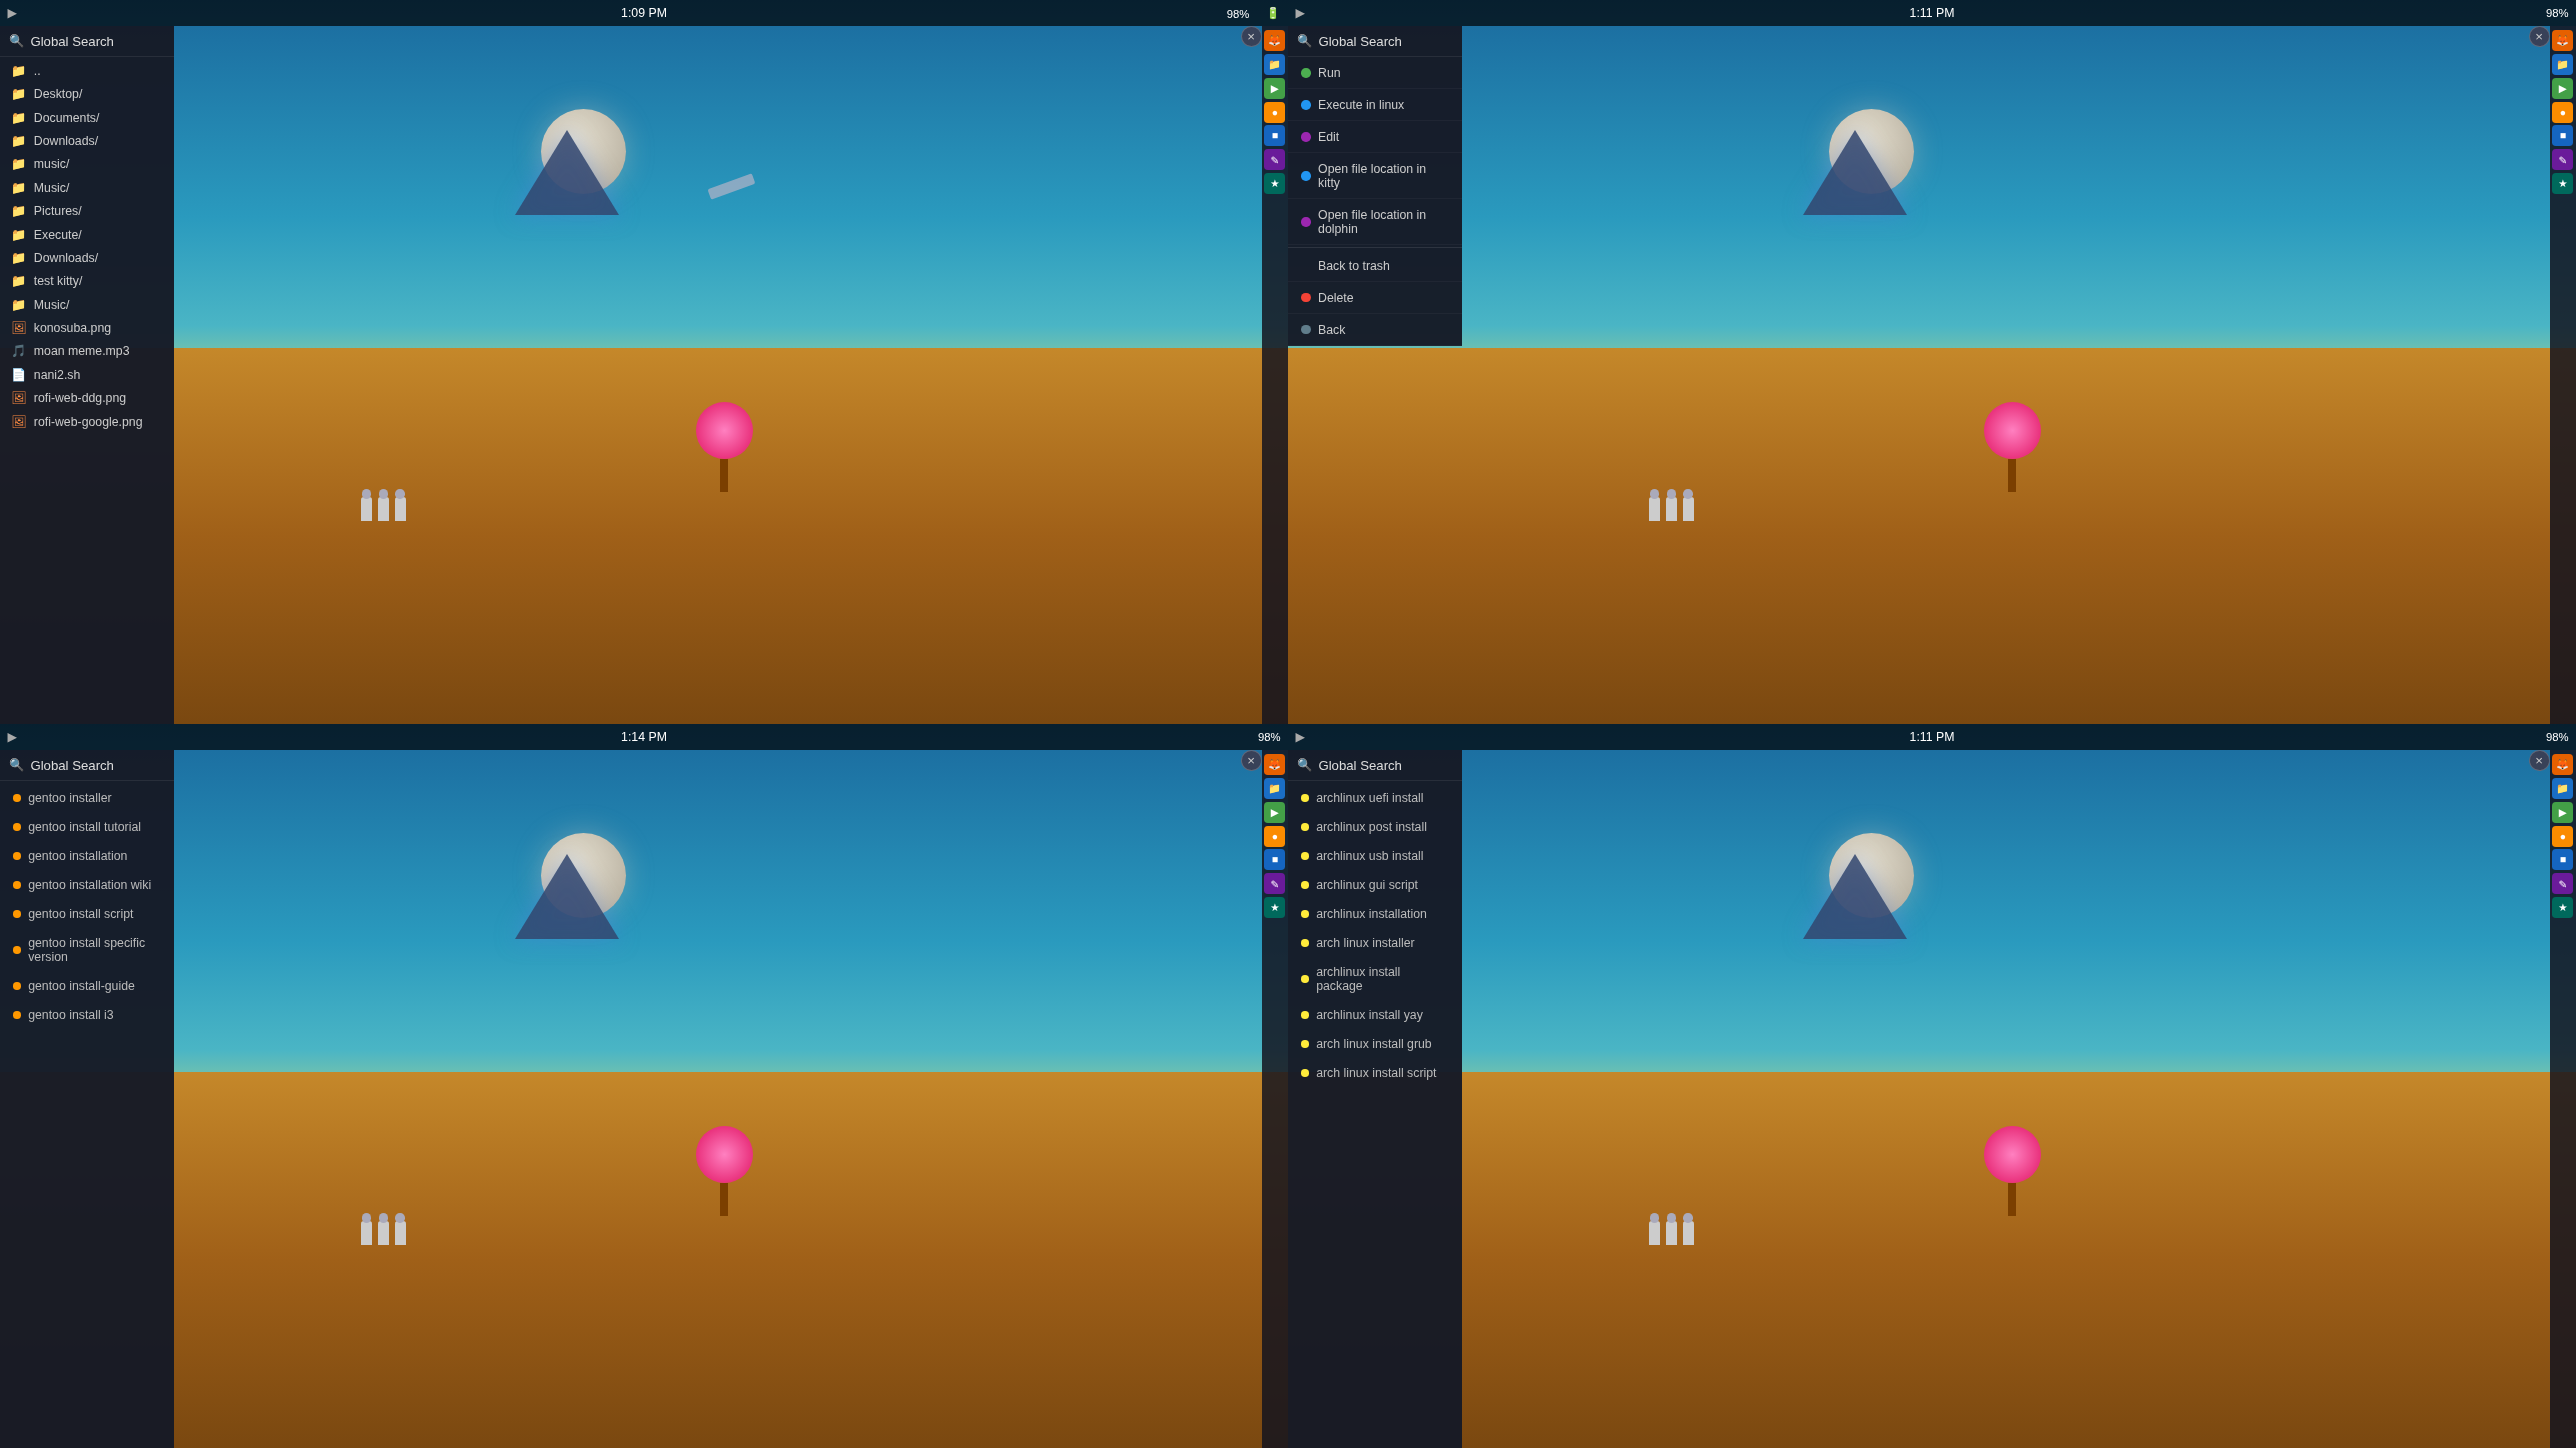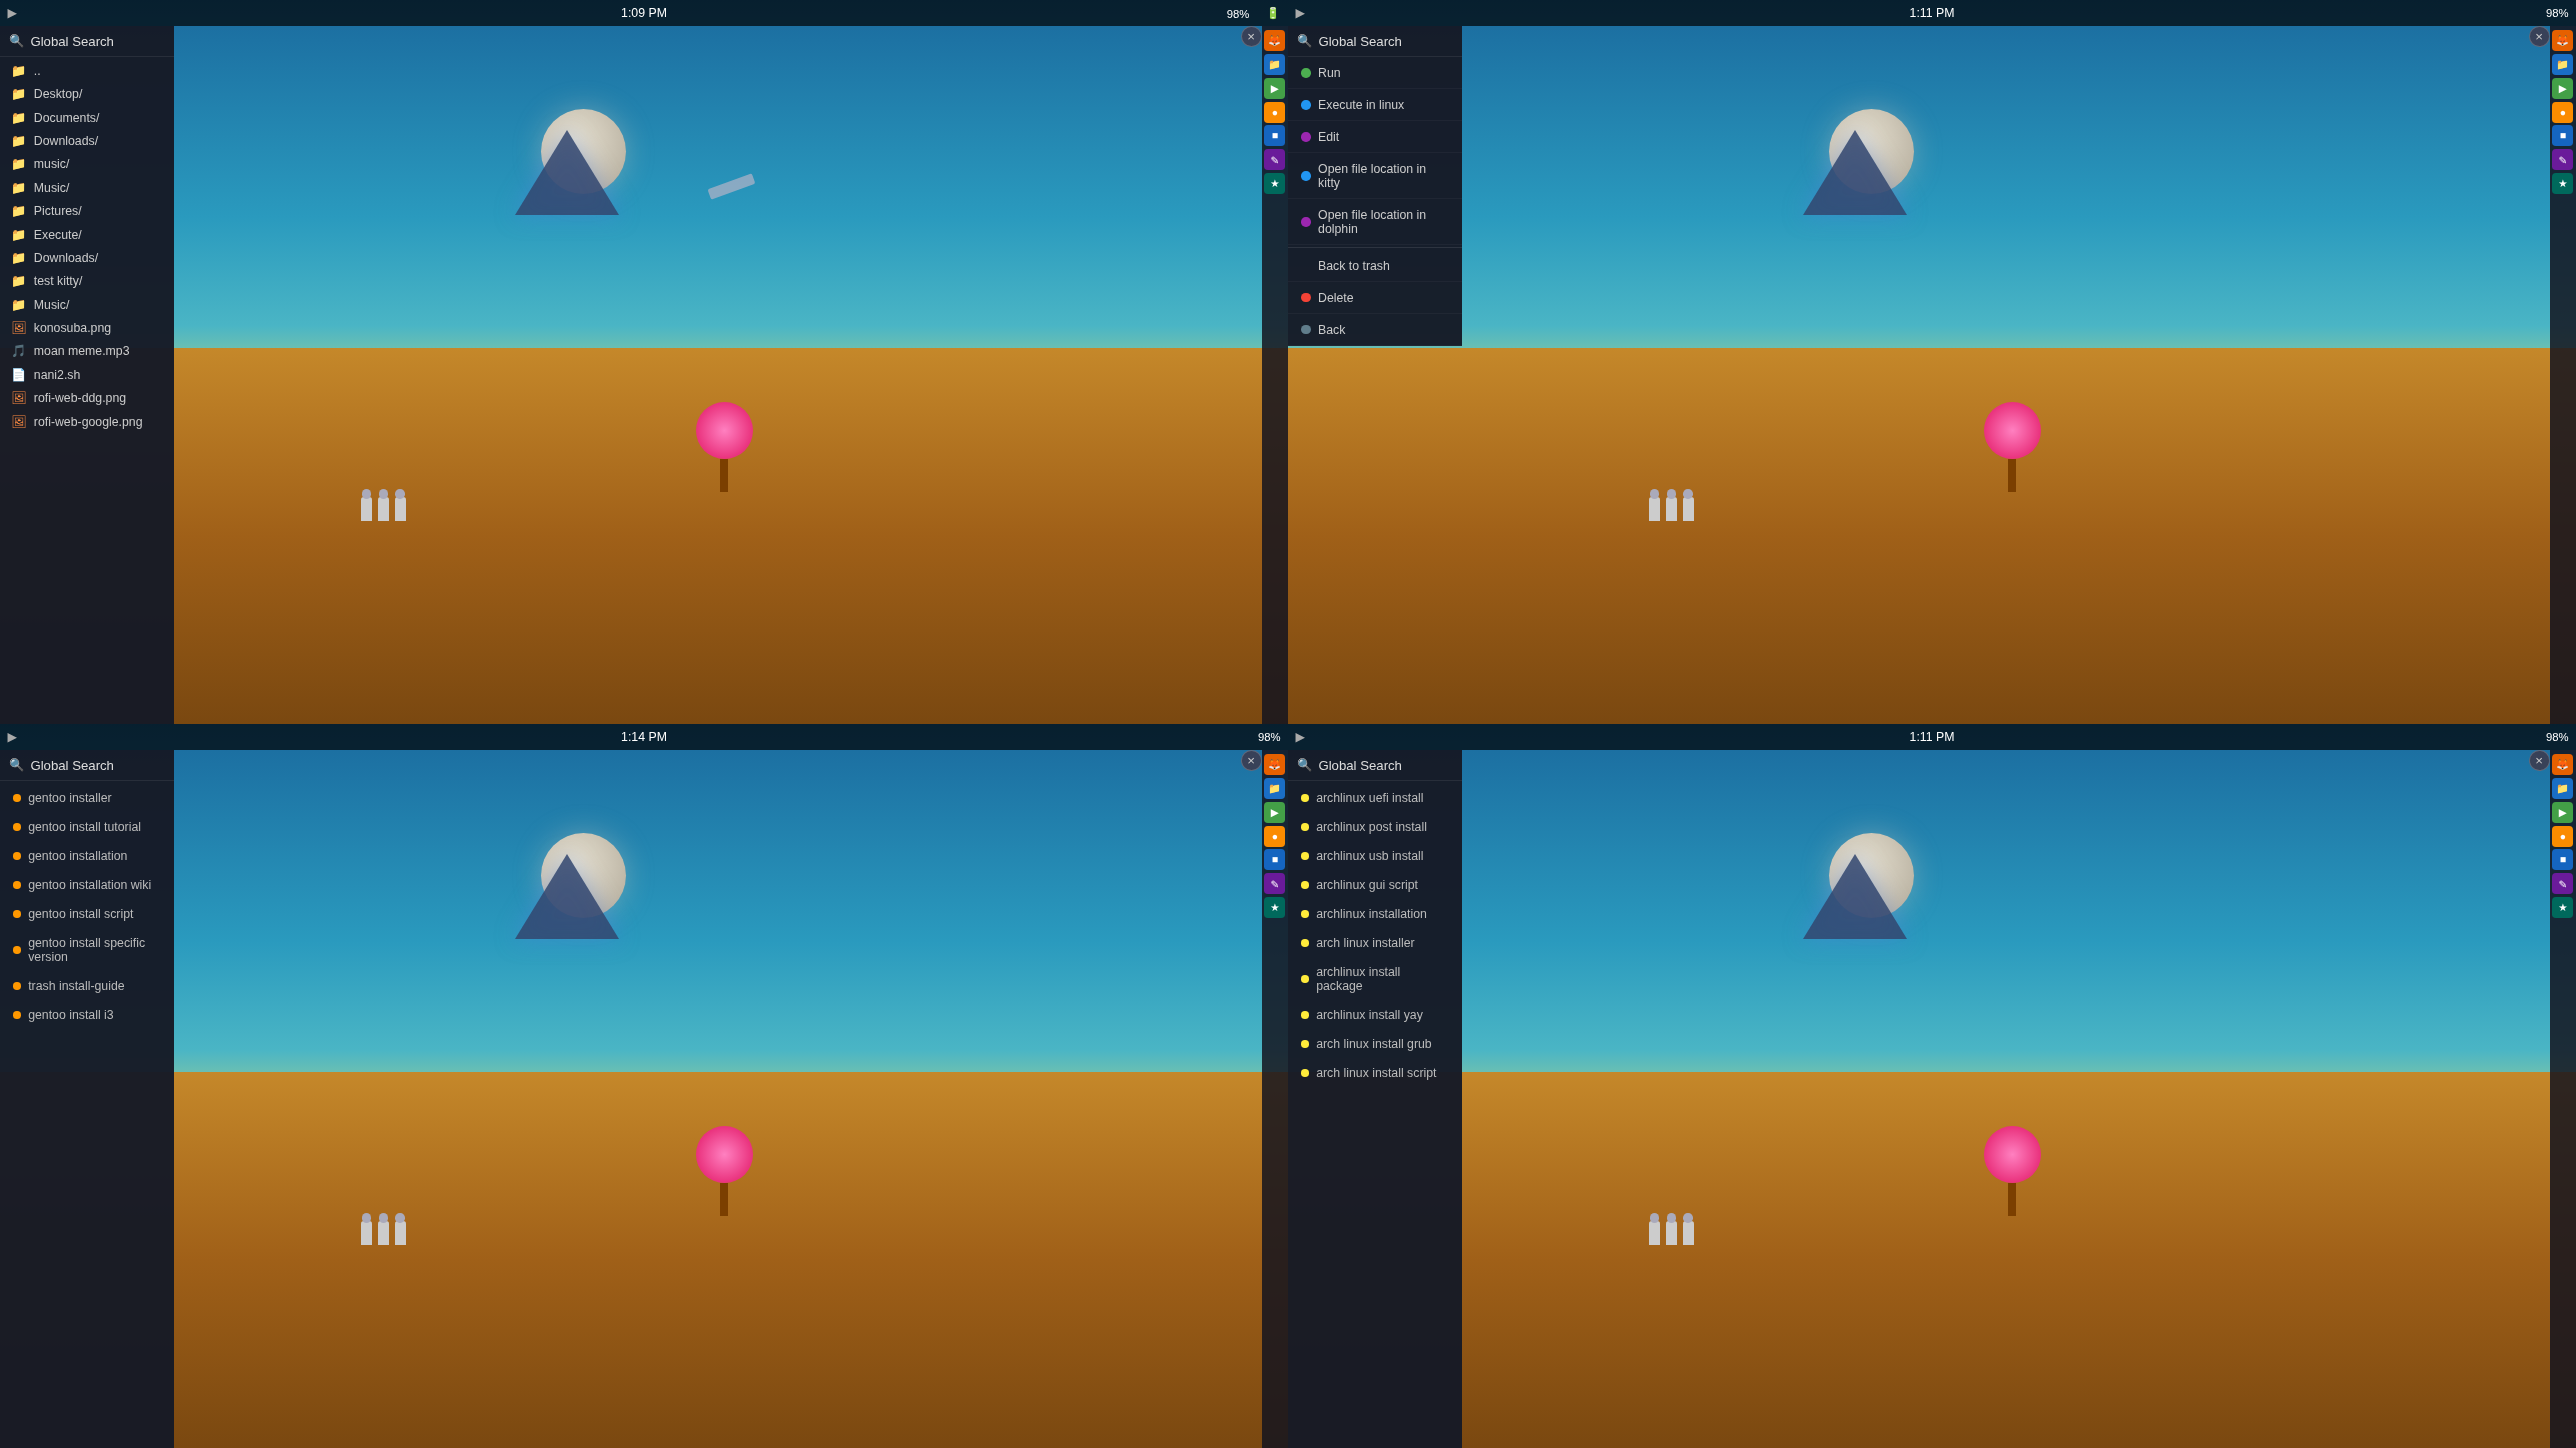--- a/index.html
+++ b/index.html
@@ -518,21 +518,21 @@
       <div class="suggestion-item">
         <div class="suggestion-dot" style="background:#FF9800;"></div>
         <span>gentoo install script</span>
       </div>
       <div class="suggestion-item">
         <div class="suggestion-dot" style="background:#FF9800;"></div>
         <span>gentoo install specific version</span>
       </div>
       <div class="suggestion-item">
         <div class="suggestion-dot" style="background:#FF9800;"></div>
-        <span>trash install-guide</span>
+        <span>gentoo install-guide</span>
       </div>
       <div class="suggestion-item">
         <div class="suggestion-dot" style="background:#FF9800;"></div>
         <span>gentoo install i3</span>
       </div>
     </div>
   </div>
 
   <div class="sidebar">
     <div class="app-icon app-icon-firefox" style="font-size:10.4px;color:#fff;">🦊</div>

